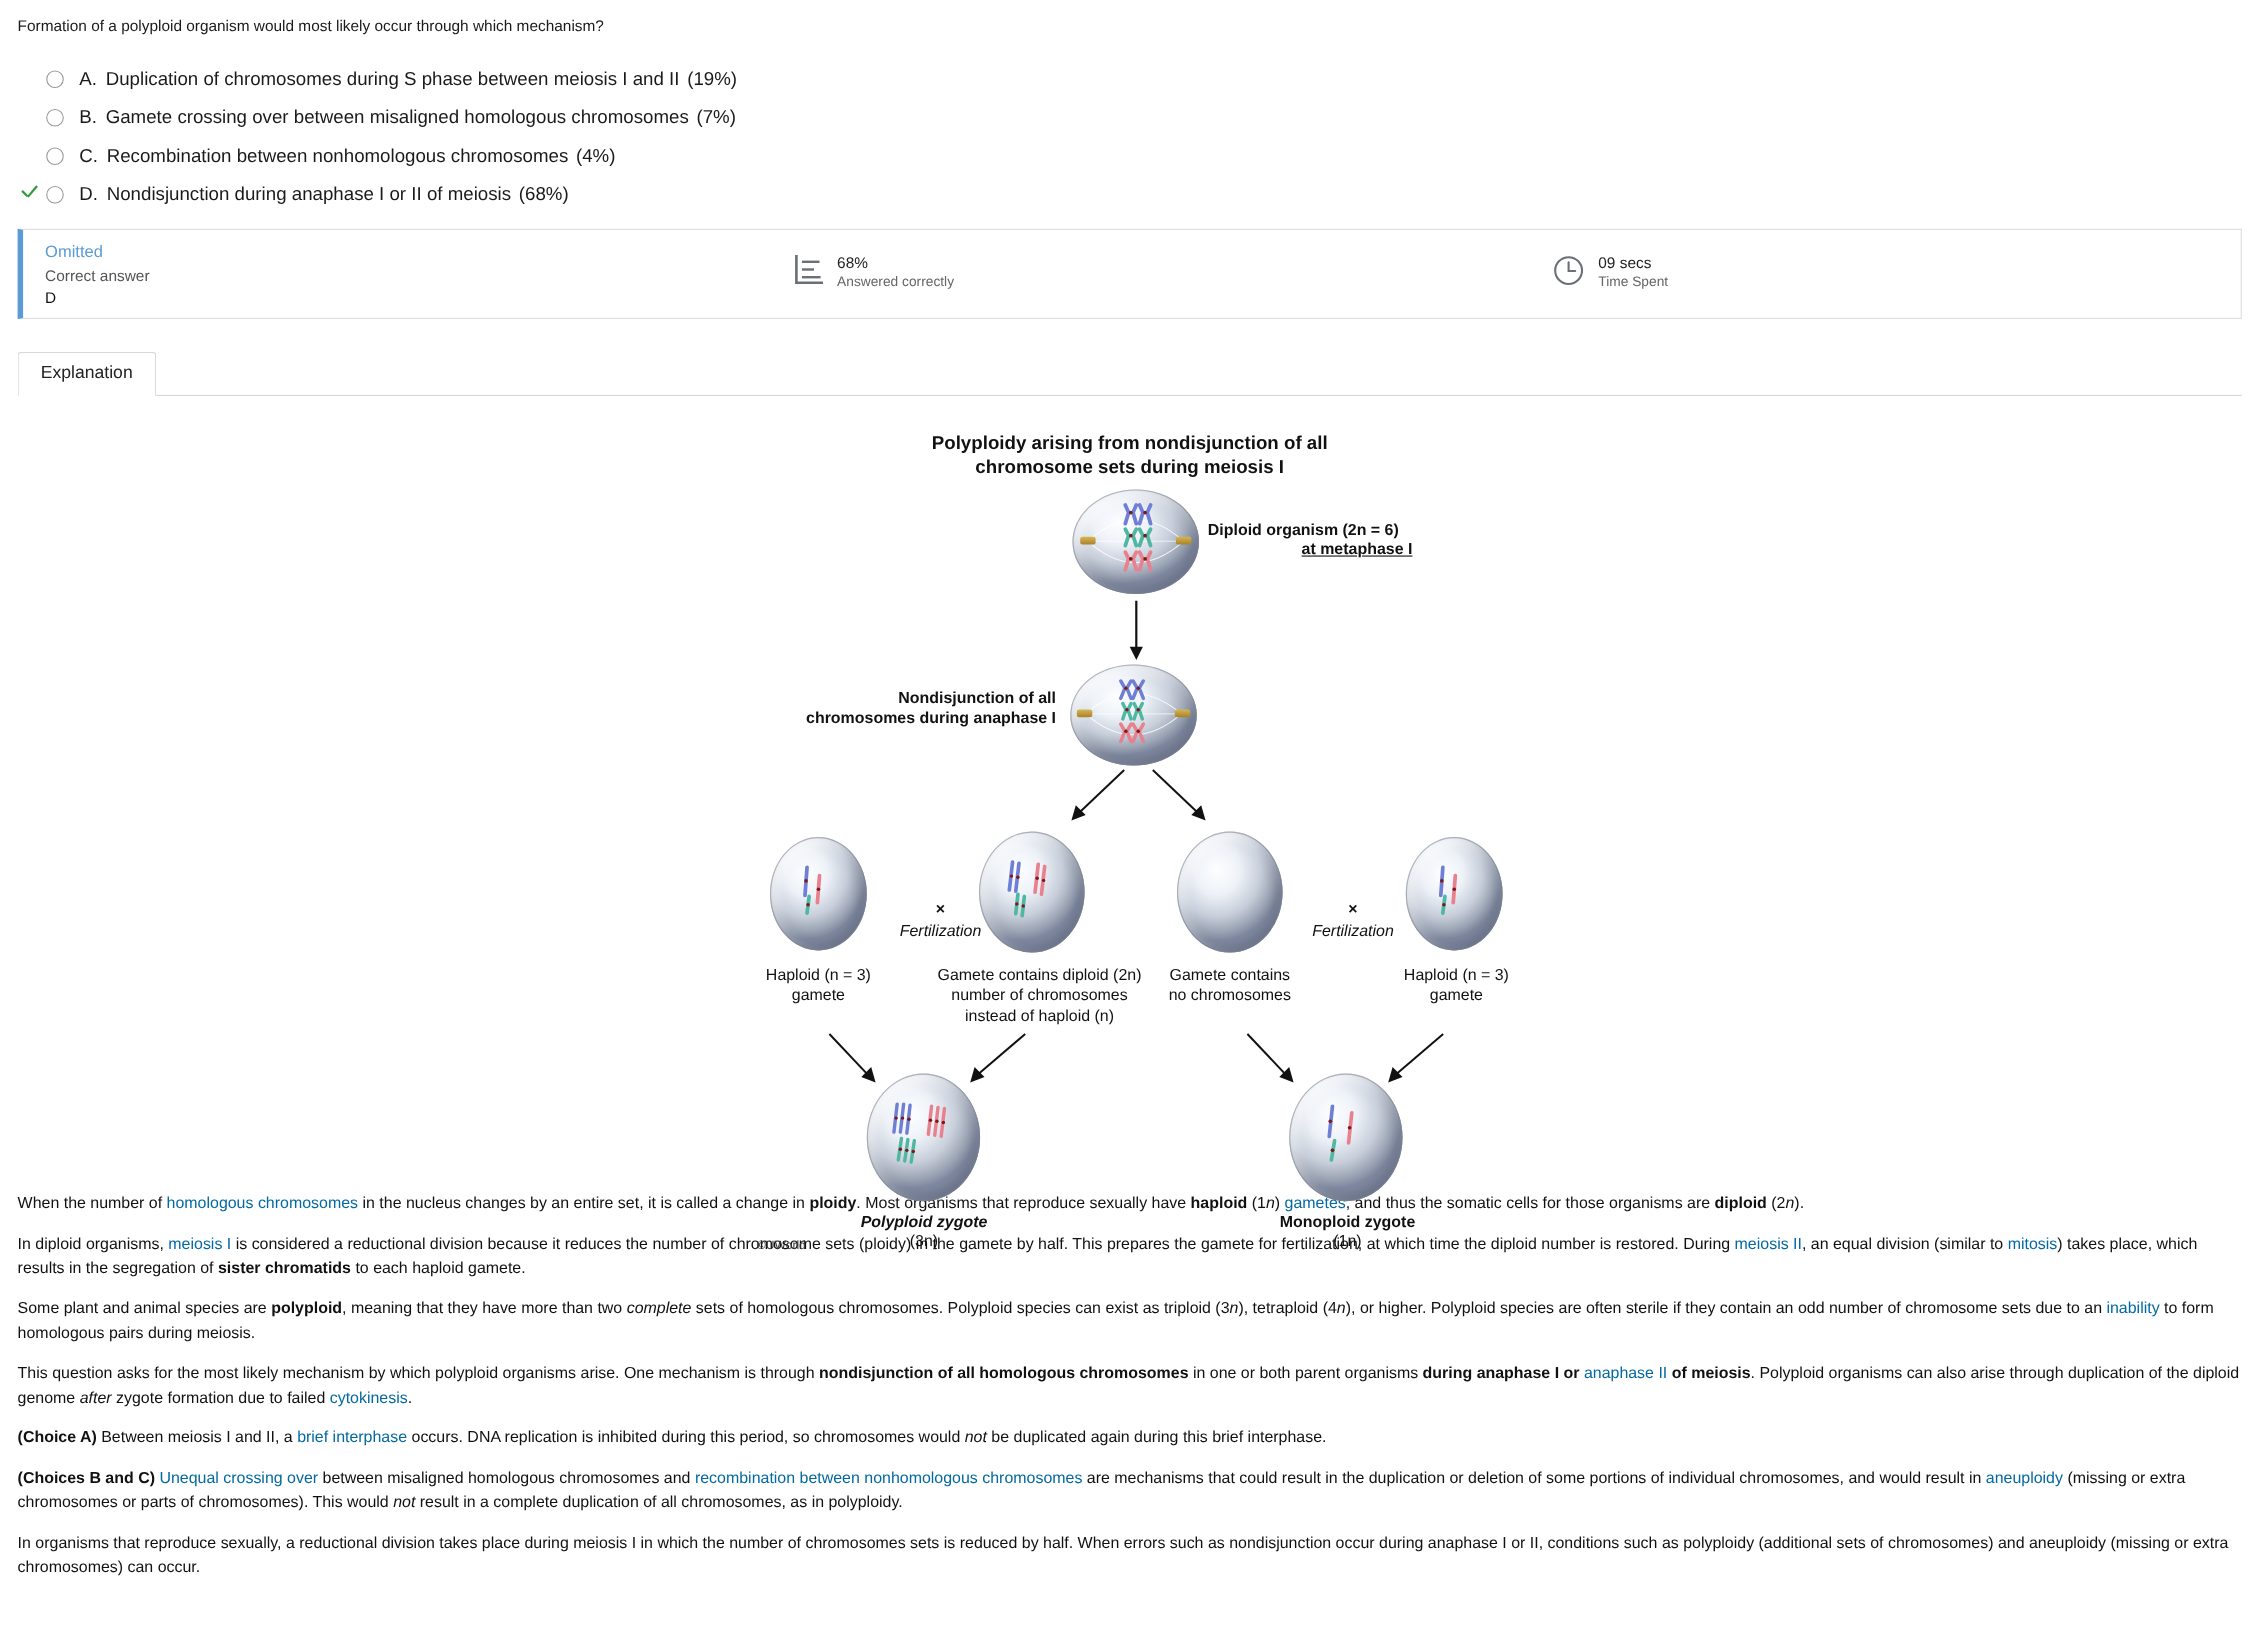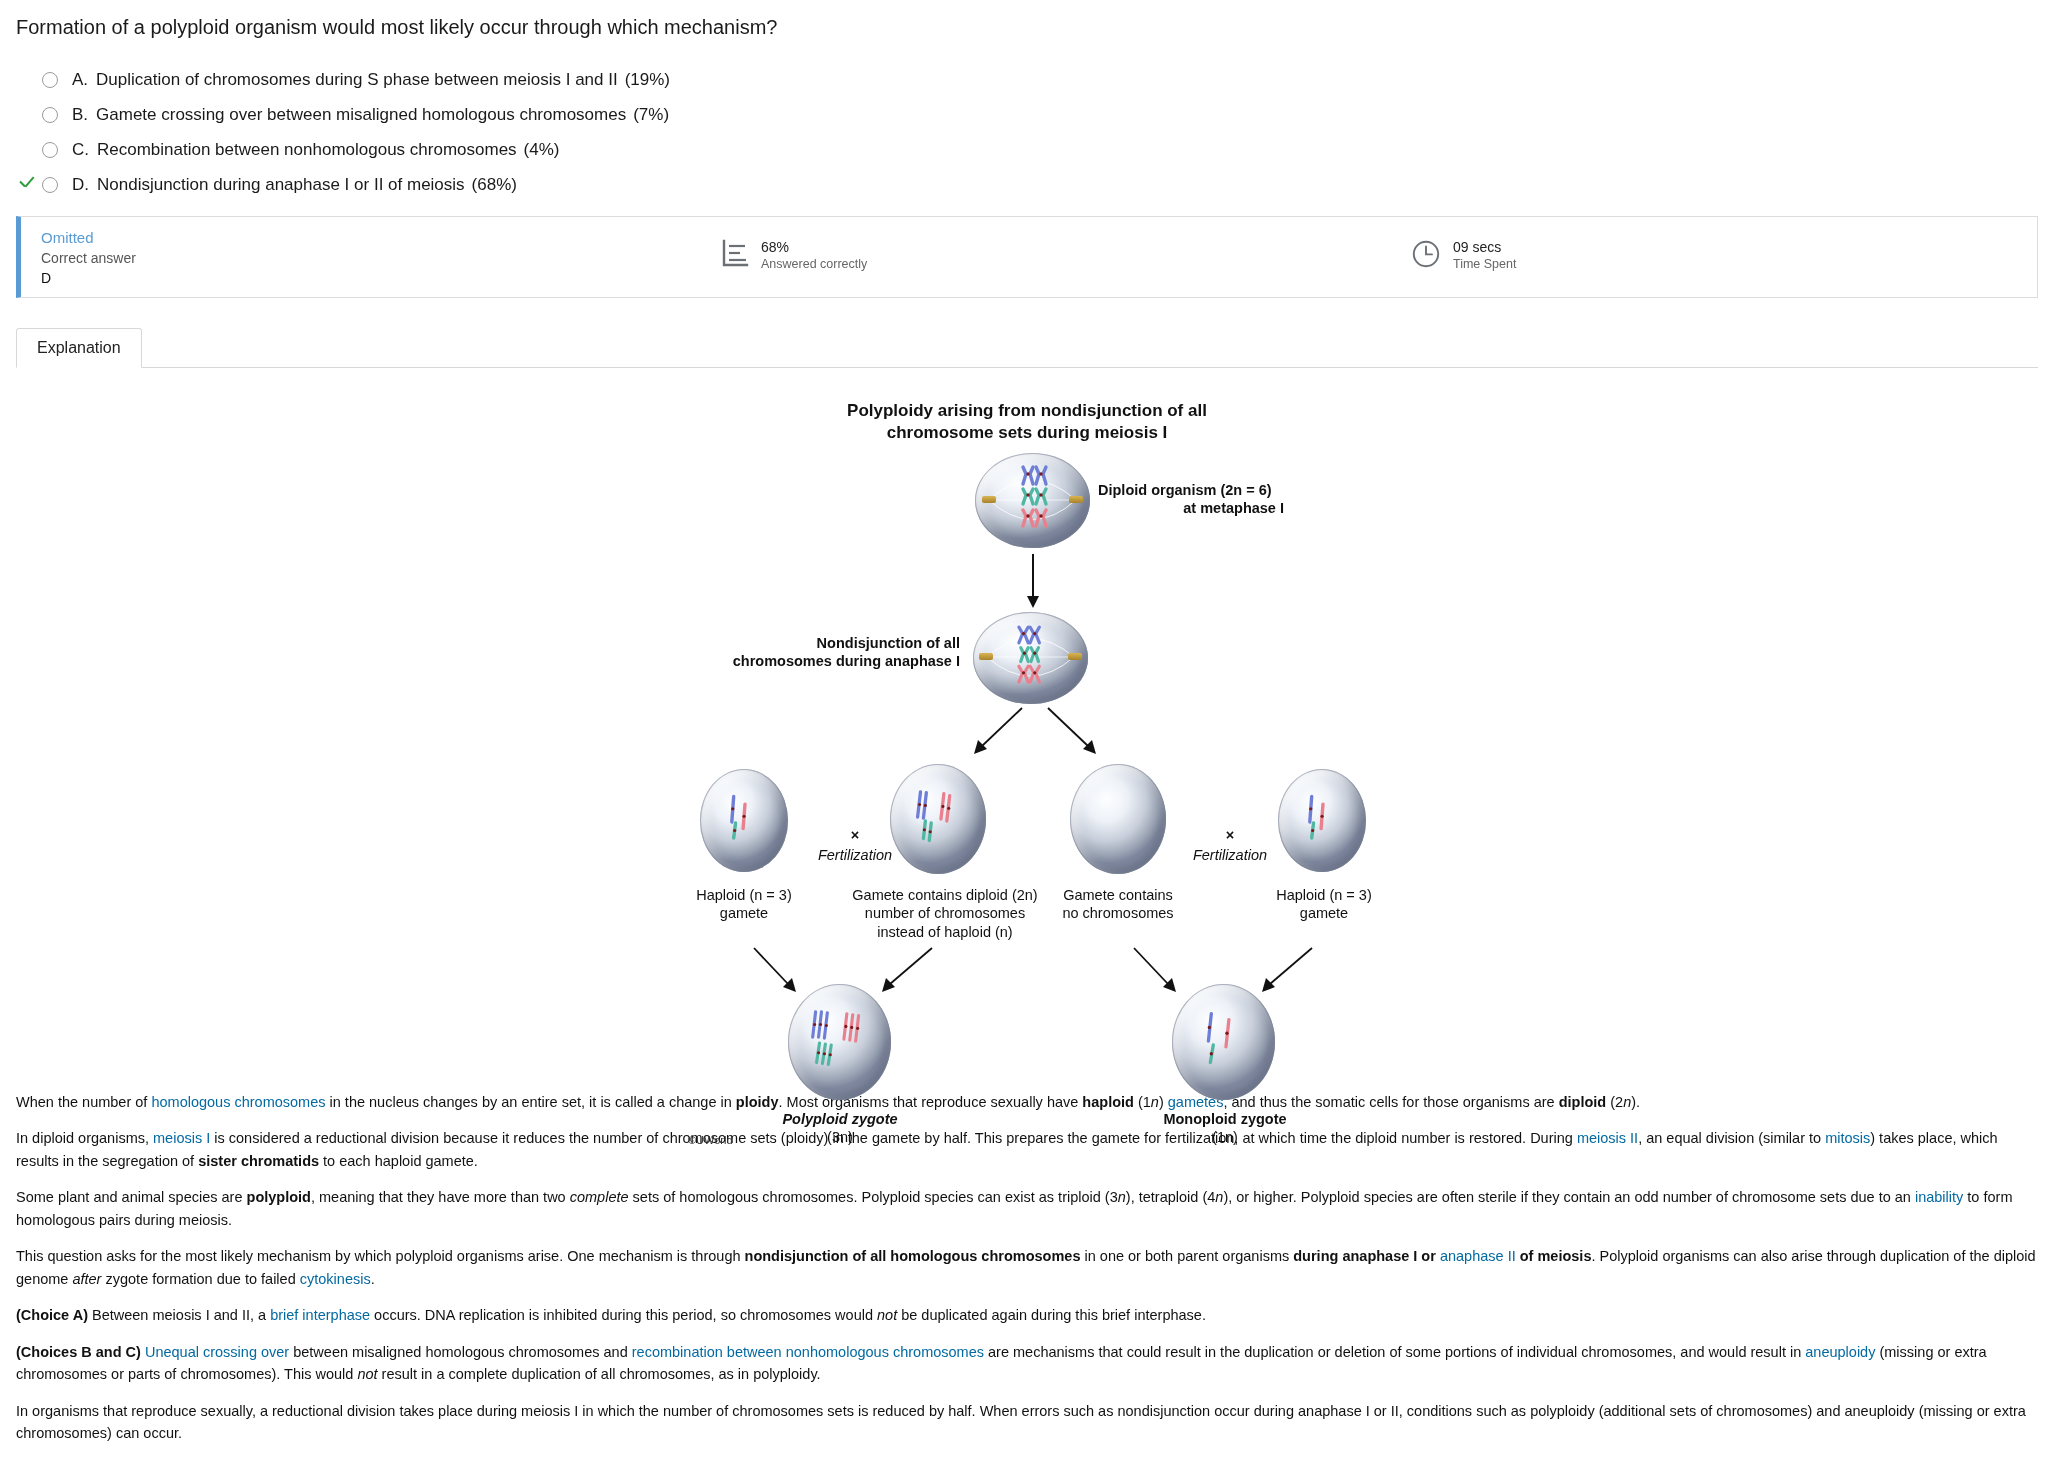--- a/index.html
+++ b/index.html
@@ -6,21 +6,21 @@
   html, body {
     margin: 0; padding: 0;
     background: #ffffff;
     font-family: "Liberation Sans", sans-serif;
     color: #000;
   }
   body { width: 2054px; min-height: 1482px; position: relative; }
 
   
   .qwrap { padding: 14px 16px 0 16px; }
-  .qstem { font-size: 20px; color: #1a1a1a; line-height: 1.3; }
+  .qstem { font-size: 14px; color: #1a1a1a; line-height: 1.3; }
 
   .choices { margin-top: 22px; }
   .choice {
     display: flex; align-items: center;
     height: 35px;
     padding-left: 22px;
     font-size: 17px; color: #1a1a1a;
   }
   .tick {
     width: 22px; height: 22px;
@@ -251,21 +251,21 @@
         <circle cx="25" cy="31" r="1.7"></circle>
           <circle cx="38" cy="31" r="1.7"></circle>
         <circle cx="25" cy="52" r="1.7"></circle>
           <circle cx="38" cy="52" r="1.7"></circle>
       </g>
     </svg>
   </div>
 
   <div class="lbl b" style="left:1098px; top:105px; width:200px;">
     <span>Diploid organism (2n = 6)</span><br>
-    <span style="display:block; text-align:right; padding-right:14px;">at metaphase I</span>
+    <span style="display:block; text-align:right; padding-right:14px;text-decoration:underline;">at metaphase I</span>
   </div>
 
   <svg class="arrow" style="left:1018px; top:178px; width:30px; height:56px;">
     <path d="M15 0 V44" stroke="#111" stroke-width="2" fill="none"></path>
     <path d="M15 54 l-6 -12 h12 z" fill="#111"></path>
   </svg>
 
   <div class="cell" style="left:973px; top:236px; width:115px; height:92px;">
     <div class="inner"></div>
       <div class="rim"></div>

